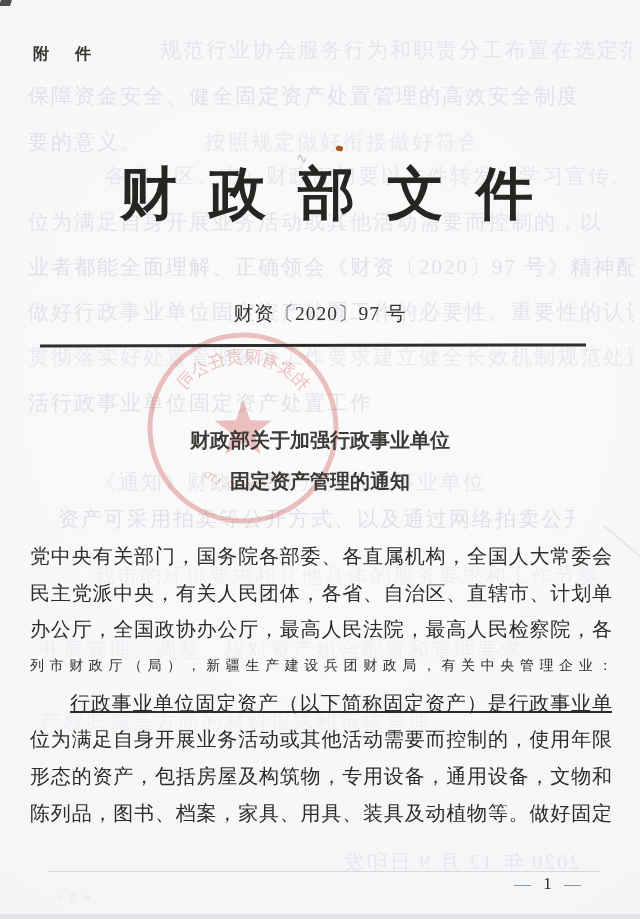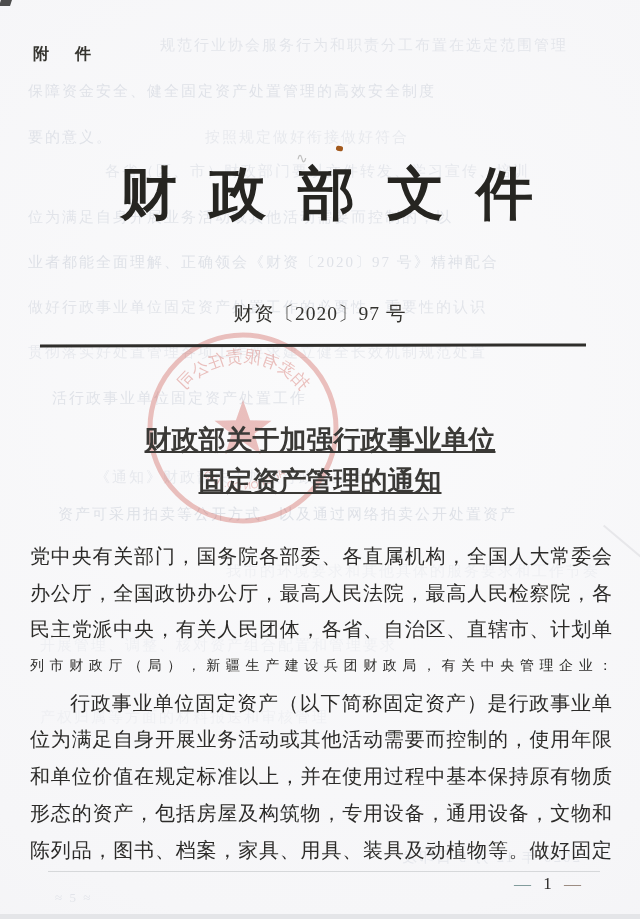--- a/index.html
+++ b/index.html
@@ -5,42 +5,42 @@
   html,body{margin:0;padding:0;}
   #page{
     position:relative; width:640px; height:919px; overflow:hidden;
     background: radial-gradient(130% 95% at 50% 42%, #fafafb 0%, #f6f6f8 62%, #f1f1f4 100%);
     font-family:"Liberation Serif","DejaVu Serif",serif;
     color:#2e2d2b;
   }
   .abs{position:absolute;}
   
   .ghost{
-    position:absolute; color:#96a1b4; font-size:15px; letter-spacing:2px;
+    position:absolute; color:#96a1b4; font-size:21px; letter-spacing:2px;
     filter:blur(0.45px); white-space:nowrap; overflow:hidden; z-index:1;
     font-family:"Liberation Serif","DejaVu Serif",serif;
   }
   .ghost.mirrored{transform:scaleX(-1);}
   
   #seal{left:143px; top:328px; width:200px; height:200px; opacity:0.32; z-index:2;
         transform:scaleX(-1); filter:blur(0.5px);}
   
   .fg{z-index:3;}
   #attachment-label{left:33px; top:44px; font-size:16px; letter-spacing:11px; color:#35342f; font-weight:600;}
   #agency-title{
     left:0; top:156px; width:100%; text-align:center;
     font-size:57px; font-weight:700; letter-spacing:32px; padding-left:45px; box-sizing:border-box;
     color:#262521;
   }
   #doc-number{left:0; top:300px; width:100%; text-align:center; font-size:19.5px; color:#33322e; letter-spacing:1px;}
   #rule{left:40px; top:344px; width:546px; height:2.6px; background:#2f2e2b; transform:rotate(-0.12deg); z-index:3;}
-  #notice-title{left:0; top:420px; width:100%; text-align:center; font-size:27px; line-height:41px; font-weight:600; color:#3a3936;text-decoration:underline;}
+  #notice-title{left:0; top:420px; width:100%; text-align:center; font-size:20px; line-height:41px; font-weight:600; color:#3a3936;}
   #body-text{left:30px; top:538px; width:582px; font-size:20px; line-height:36.7px; color:#2c2b29;}
   .bline{text-align:justify; text-align-last:justify; height:36.7px; overflow:hidden; white-space:nowrap;}
-  .bline.indent{text-indent:40px;}
+  .bline.indent{text-indent:40px;text-decoration:underline;}
   .bline.tight{font-size:14px; letter-spacing:-0.3px;}
   #footer-rule{left:48px; top:871px; width:552px; height:1px; background:#d6d8da; z-index:3;}
   #page-number{right:55px; top:874px; font-size:17px; color:#2e2d2b; letter-spacing:4px; z-index:3;}
   #page-number .dash-l{color:#6f8d8d;}
   #page-number .dash-r{color:#8d7a6f;}
   
   #corner-mark{left:0; top:0; width:11px; height:6px; background:#4d4d4d; transform:skewX(-18deg); z-index:4;}
   #bottom-strip{left:0; bottom:0; width:640px; height:5px; background:#e4e5e8; z-index:4;}
   #ink-dot{left:336px; top:146px; width:7px; height:5px; border-radius:2px; transform:rotate(12deg); z-index:3;}
   #squiggle{left:296px; top:150px; font-size:14px; color:#8a8a88; opacity:.5; z-index:3;}
@@ -64,21 +64,21 @@
       <div class="ghost" style="top: 162px; left: 105px; width: 528px; opacity: 0.18;">各省（区、市）财政部门要以文件转发、学习宣传、培训</div>
 
       <div class="ghost" style="top: 208px; left: 28px; width: 604px; opacity: 0.22;">位为满足自身开展业务活动或其他活动需要而控制的，以</div>
 
       <div class="ghost" style="top: 253px; left: 28px; width: 606px; opacity: 0.26;">业者都能全面理解、正确领会《财资〔2020〕97 号》精神配合</div>
 
       <div class="ghost" style="top: 298px; left: 28px; width: 606px; opacity: 0.22;">做好行政事业单位固定资产处置工作的必要性、重要性的认识</div>
 
       <div class="ghost" style="top: 343px; left: 28px; width: 606px; opacity: 0.16;">贯彻落实好处置管理各项工作要求建立健全长效机制规范处置</div>
 
-      <div class="ghost" style="top: 389px; left: 28px; width: 362px; opacity: 0.24; margin-left: 24px;">活行政事业单位固定资产处置工作</div>
+      <div class="ghost" style="top: 389px; left: 28px; width: 362px; opacity: 0.24;">活行政事业单位固定资产处置工作</div>
 
       <div class="ghost" style="top: 468px; left: 95px; width: 520px; opacity: 0.18;">《通知》财政部关于加强行政事业单位</div>
 
       <div class="ghost" style="top: 505px; left: 58px; width: 516px; opacity: 0.26;">资产可采用拍卖等公开方式、以及通过网络拍卖公开处置资产</div>
 
       <div class="ghost" style="top: 562px; left: 40px; width: 560px; opacity: 0.09; text-align: right;">我市的环境要求和其他具体的服务要求和工作节奏</div>
 
       <div class="ghost" style="top: 636px; left: 40px; width: 560px; opacity: 0.09;">开展管理、调整、核对资产组合配置和管理要求</div>
 
       <div class="ghost" style="top: 708px; left: 40px; width: 480px; opacity: 0.08;">产权归属等方面的材料报送和审核管理</div>
@@ -113,31 +113,30 @@
 
   <div id="notice-title" class="abs fg">
     <div>财政部关于加强行政事业单位</div>
     <div>固定资产管理的通知</div>
   </div>
 
   <div id="body-text" class="abs fg">
 
       <div class="bline">党中央有关部门，国务院各部委、各直属机构，全国人大常委会</div>
 
+      <div class="bline">民主党派中央，有关人民团体，各省、自治区、直辖市、计划单</div>
+
       <div class="bline">办公厅，全国政协办公厅，最高人民法院，最高人民检察院，各</div>
-
-      <div class="bline">民主党派中央，有关人民团体，各省、自治区、直辖市、计划单</div>
 
       <div class="bline tight">列市财政厅（局），新疆生产建设兵团财政局，有关中央管理企业：</div>
 
       <div class="bline indent">行政事业单位固定资产（以下简称固定资产）是行政事业单</div>
 
       <div class="bline">位为满足自身开展业务活动或其他活动需要而控制的，使用年限</div>
 
-      <div class="bline">和单位价值在规定标准以上，并在使用过程中基本保持原有物质</div>
 
       <div class="bline">形态的资产，包括房屋及构筑物，专用设备，通用设备，文物和</div>
 
       <div class="bline">陈列品，图书、档案，家具、用具、装具及动植物等。做好固定</div>
     </div>
 
   <div id="footer-rule" class="abs"></div>
 
   <div id="page-number" class="abs">
     <span class="dash-l">—</span>

